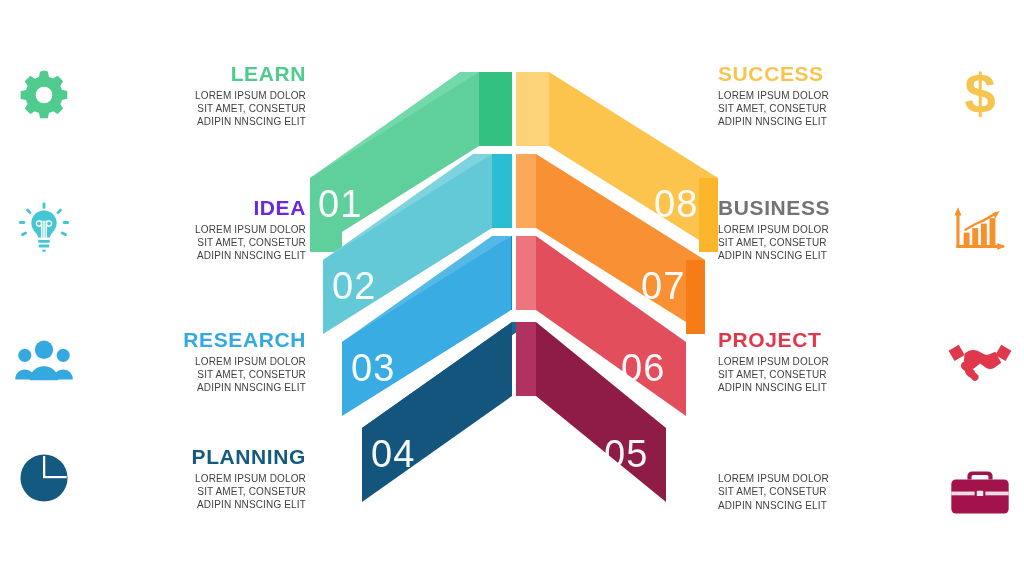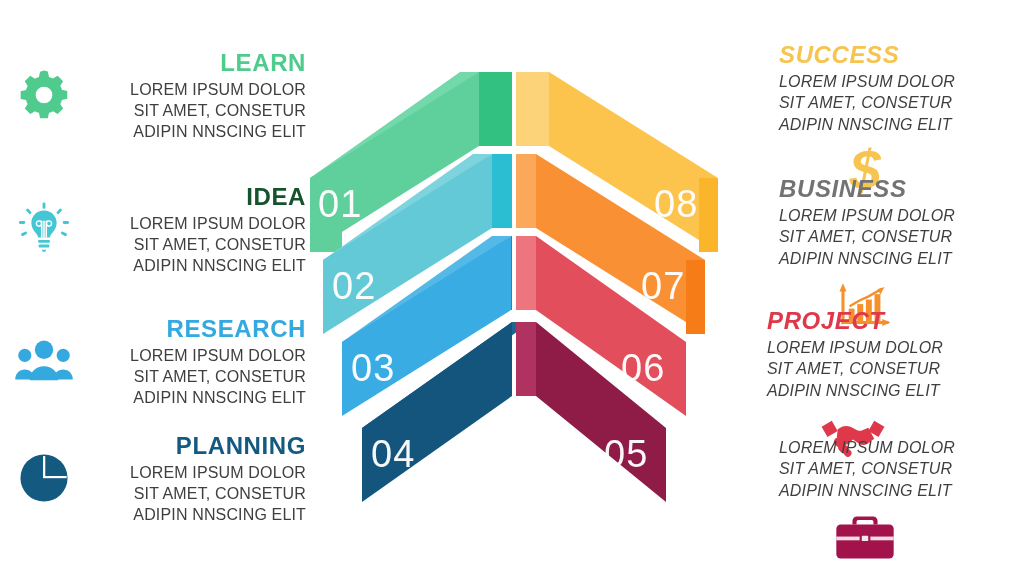--- a/index.html
+++ b/index.html
@@ -18,57 +18,57 @@
   .side-right { right:8px; }
 
   .item {
     position:absolute;
     display:flex;
     align-items:center;
     width:302px;
     height:110px;
   }
   .side-left  .item { flex-direction:row; }
-  .side-right .item { flex-direction:column;font-style:italic; }
+  .side-right .item { flex-direction:row; }
 
   .icon-box {
     width:72px; height:72px;
     flex:0 0 72px;
     display:flex; align-items:center; justify-content:center;
   }
   .icon-box svg { display:block; }
 
   .txt { flex:1 1 auto; }
   .side-left  .txt { text-align:right; padding-right:4px; }
   .side-right .txt { text-align:left;  padding-left:4px; }
 
   .t-title {
-    font-size:24px;
+    font-size:21px;
     font-weight:bold;
     letter-spacing:0.6px;
     line-height:1.25;
     margin-bottom:1px;
   }
   .t-body {
-    font-size:16px;
+    font-size:10px;
     line-height:1.33;
     color:#3f3f41;
     letter-spacing:0.15px;
     white-space:pre-line;
   }
 
   
   .l0 { top:40px;  left:0; }
   .l1 { top:174px; left:0; }
   .l2 { top:306px; left:0; }
   .l3 { top:423px; left:0; }
   
   .r0 { top:40px;  right:0; }
   .r1 { top:174px; right:0; }
-  .r2 { top:306px; right:12px; }
+  .r2 { top:306px; right:0; }
   .r3 { top:437px; right:0; }
 
   
   #chev { position:absolute; left:0; top:0; }
 
   .num {
     font-family:"Liberation Sans", sans-serif;
     font-size:38px;
     fill:#ffffff;
     letter-spacing:1px;
@@ -171,21 +171,21 @@
             <rect x="51.9" y="36" width="7.5" height="3.4" rx="1.6" transform="rotate(26 55.6 37.7)"></rect>
           </g>
           <g fill="#ffffff">
             <rect x="31.1" y="22" width="1.8" height="21" rx="0.8"></rect>
             <path d="M26 21.5c-2.2 0-3.9 1.8-3.9 4s1.7 4 3.9 4c1 0 1.8-.3 2.4-.9v13.9h1.8V22.3c-.9-.5-2.5-.8-4.2-.8zm0 6.3c-1.2 0-2.1-1-2.1-2.3s.9-2.3 2.1-2.3 2.1 1 2.1 2.3-.9 2.3-2.1 2.3z"></path>
             <path d="M38 21.5c2.2 0 3.9 1.8 3.9 4s-1.7 4-3.9 4c-1 0-1.8-.3-2.4-.9v13.9h-1.8V22.3c.9-.5 2.5-.8 4.2-.8zm0 6.3c1.2 0 2.1-1 2.1-2.3s-.9-2.3-2.1-2.3-2.1 1-2.1 2.3.9 2.3 2.1 2.3z"></path>
           </g>
         </svg>
       </div>
       <div class="txt">
-        <div class="t-title" style="color:#14532d">IDEA</div>
+        <div class="t-title" style="color:#6d28d9">IDEA</div>
         <div class="t-body">LOREM IPSUM DOLOR
 SIT AMET, CONSETUR
 ADIPIN NNSCING ELIT</div>
       </div>
     </div>
 
     <div class="item l2">
       <div class="icon-box">
         <svg width="64" height="52" viewBox="0 0 80 58">
           <g fill="#33A9E0">

